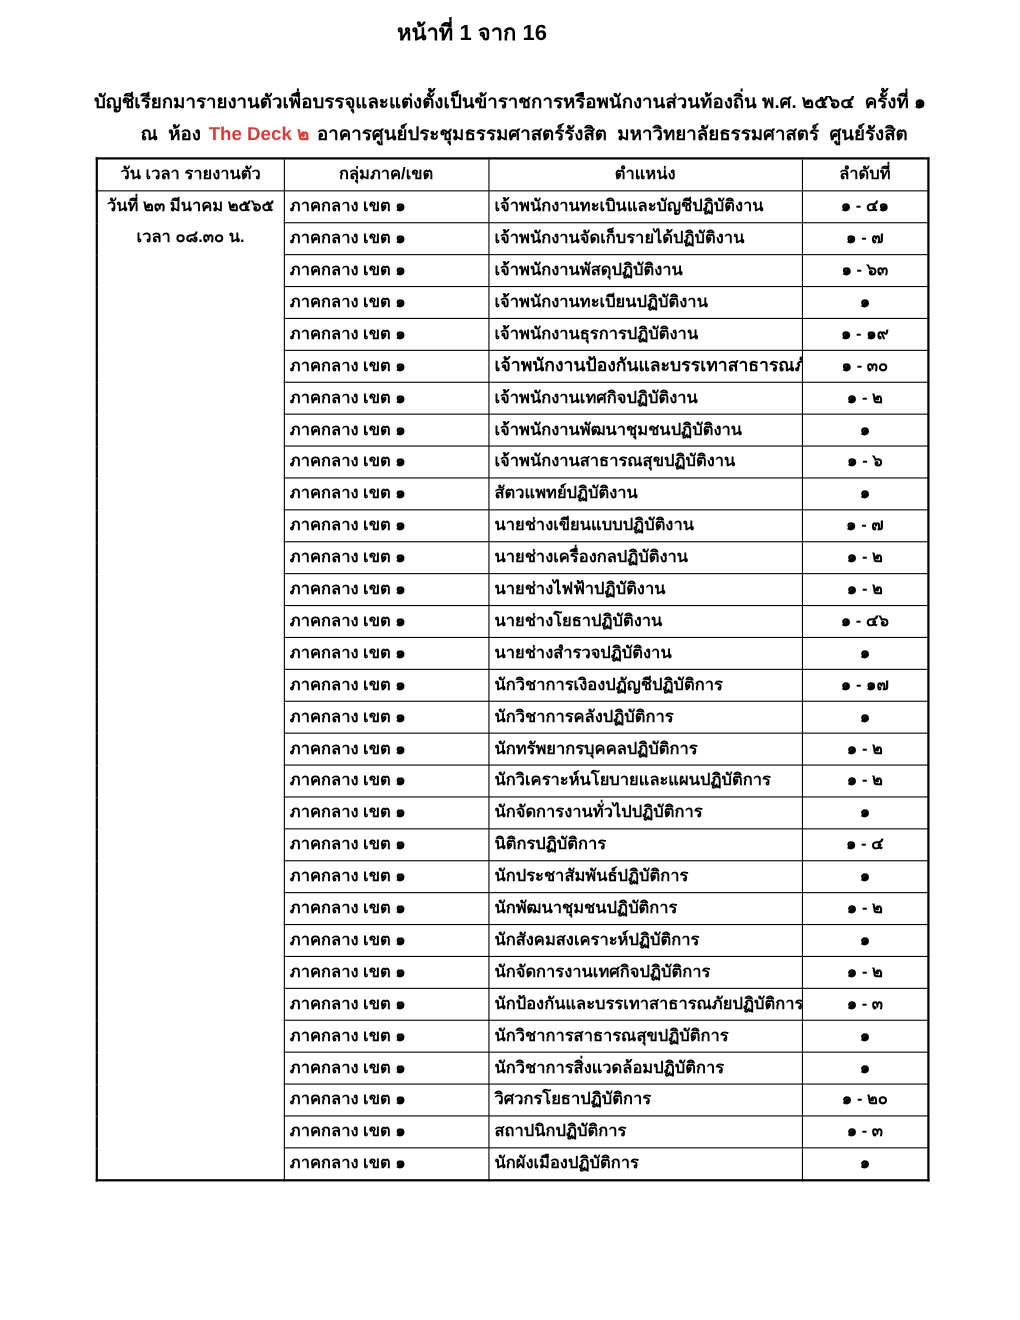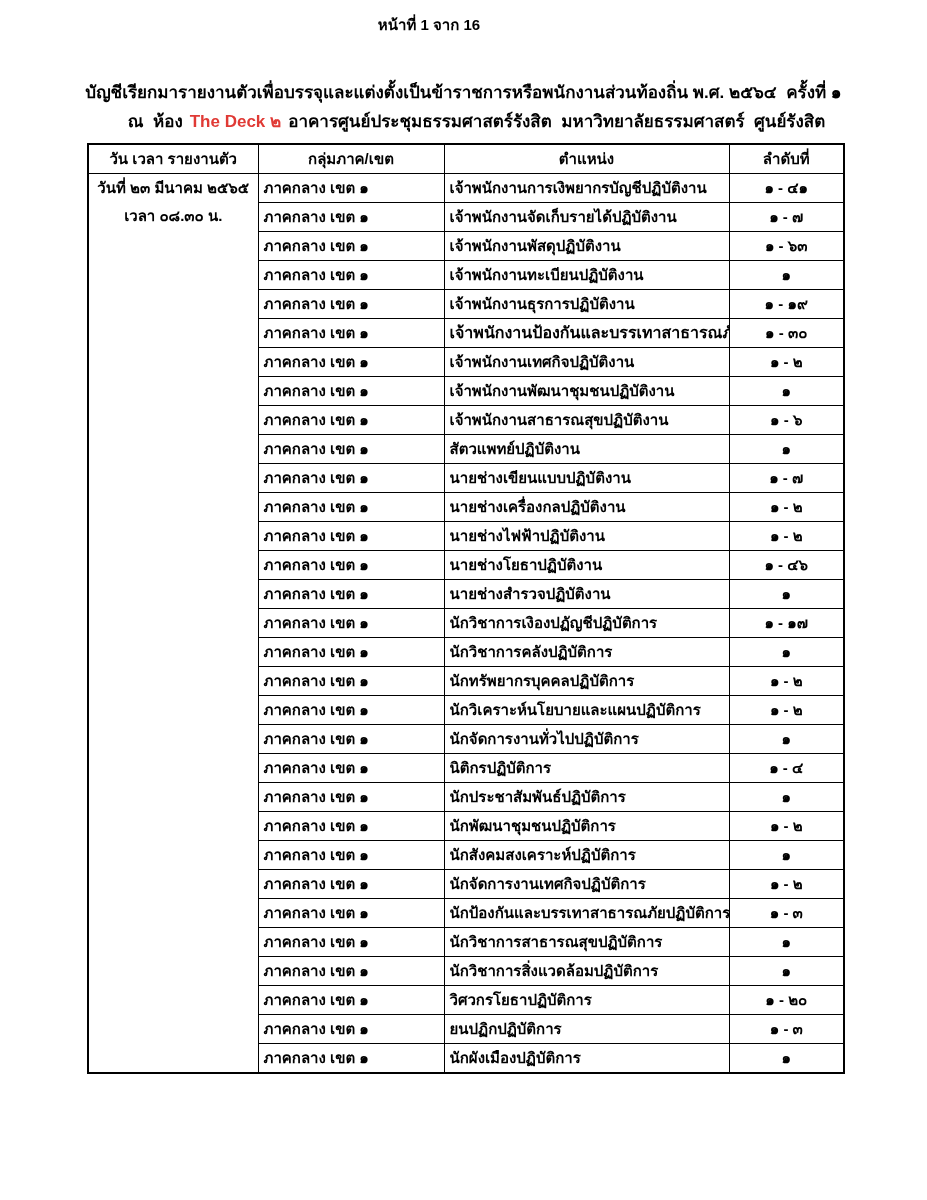--- a/index.html
+++ b/index.html
@@ -13,21 +13,21 @@
     position: relative;
     font-family: "Liberation Sans", sans-serif;
     color: #000000;
   }
   .page-indicator {
     position: absolute;
     top: 13px;
     left: 0;
     width: 858px;
     text-align: center;
-    font-size: 15px;
+    font-size: 20px;
     font-weight: 600;
     white-space: pre;
   }
   .doc-title {
     position: absolute;
     top: 78px;
     left: 0;
     width: 927px;
     text-align: center;
     font-size: 17px;
@@ -124,21 +124,21 @@
       <th>ลำดับที่</th>
     </tr>
   </thead>
   <tbody>
       <tr>
         <td class="cell-datetime" rowspan="31">
           <div>วันที่ ๒๓ มีนาคม ๒๕๖๕</div>
           <div>เวลา ๐๘.๓๐ น.</div>
         </td>
         <td class="region-cell">ภาคกลาง เขต ๑</td>
-        <td class="position-cell">เจ้าพนักงานการเงิพยากรบัญชีปฏิบัติงาน</td>
+        <td class="position-cell">เจ้าพนักงานทะเบินและบัญชีปฏิบัติงาน</td>
         <td class="order-cell">๑ - ๔๑</td>
       </tr>
       <tr>
         <td class="region-cell">ภาคกลาง เขต ๑</td>
         <td class="position-cell">เจ้าพนักงานจัดเก็บรายได้ปฏิบัติงาน</td>
         <td class="order-cell">๑ - ๗</td>
       </tr>
       <tr>
         <td class="region-cell">ภาคกลาง เขต ๑</td>
         <td class="position-cell">เจ้าพนักงานพัสดุปฏิบัติงาน</td>
@@ -269,21 +269,21 @@
         <td class="position-cell">นักวิชาการสิ่งแวดล้อมปฏิบัติการ</td>
         <td class="order-cell">๑</td>
       </tr>
       <tr>
         <td class="region-cell">ภาคกลาง เขต ๑</td>
         <td class="position-cell">วิศวกรโยธาปฏิบัติการ</td>
         <td class="order-cell">๑ - ๒๐</td>
       </tr>
       <tr>
         <td class="region-cell">ภาคกลาง เขต ๑</td>
-        <td class="position-cell">ยนปฏิกปฏิบัติการ</td>
+        <td class="position-cell">สถาปนิกปฏิบัติการ</td>
         <td class="order-cell">๑ - ๓</td>
       </tr>
       <tr>
         <td class="region-cell">ภาคกลาง เขต ๑</td>
         <td class="position-cell">นักผังเมืองปฏิบัติการ</td>
         <td class="order-cell">๑</td>
       </tr>
     </tbody>
 </table>
 

